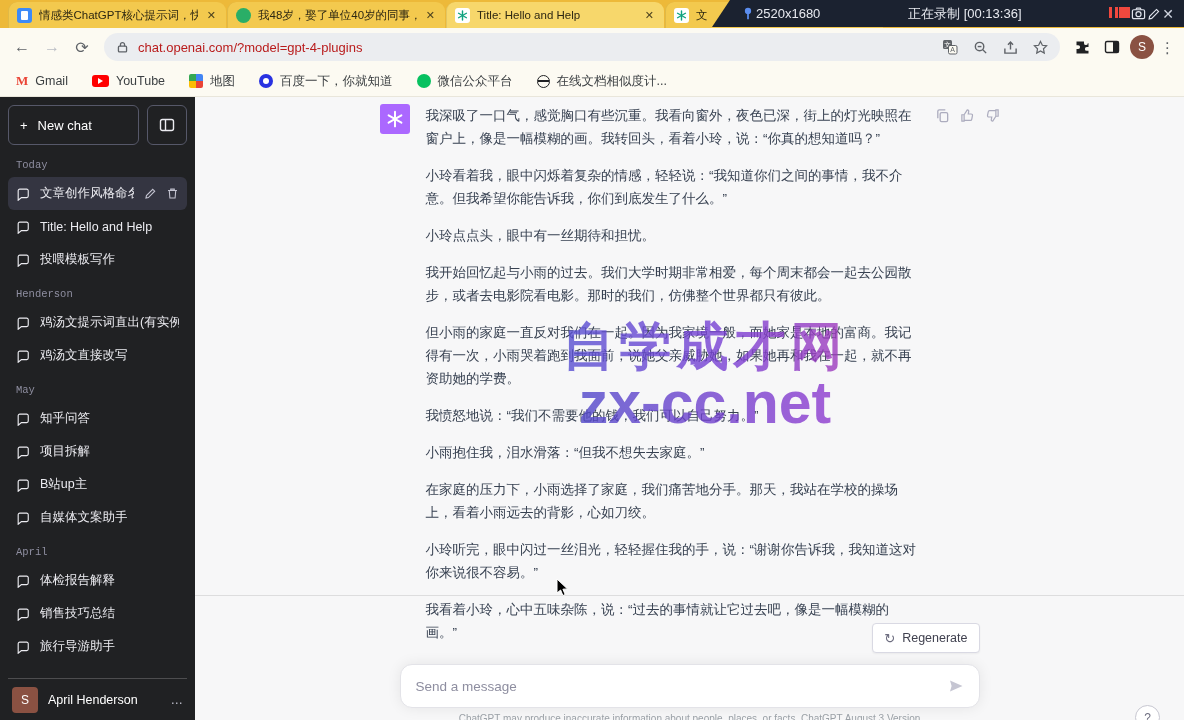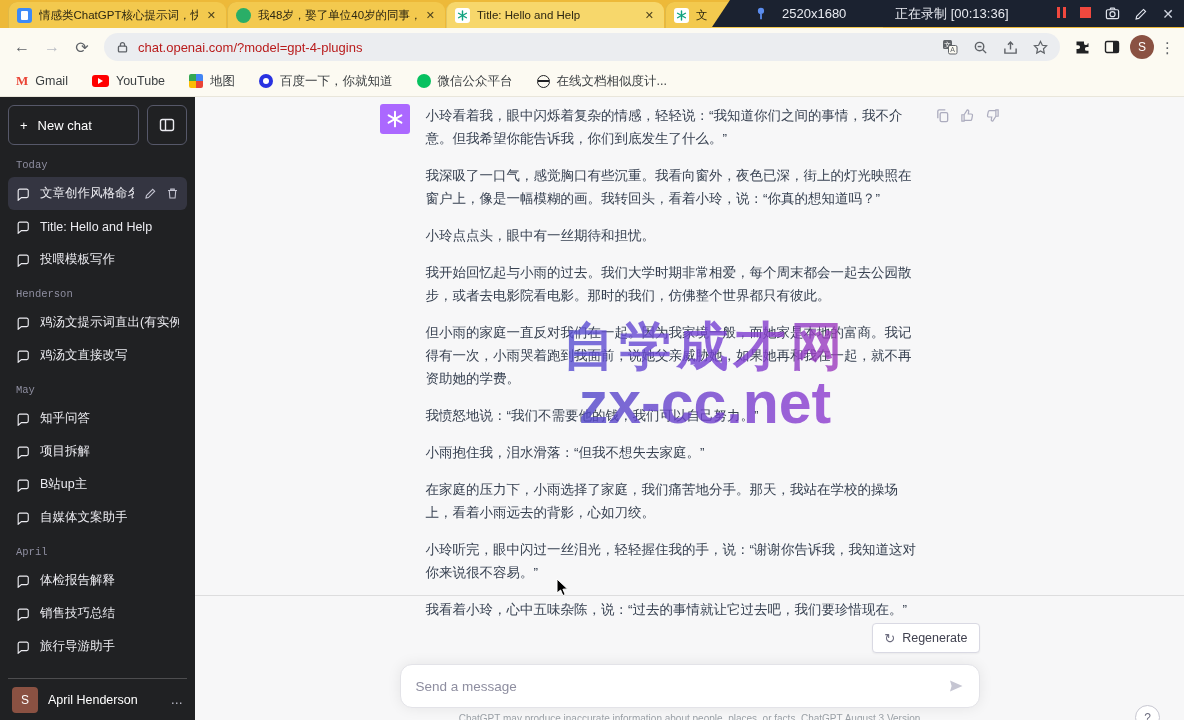--- a/index.html
+++ b/index.html
@@ -15,21 +15,21 @@
   .tab-title{flex:1;white-space:nowrap;overflow:hidden;}
   .tab-close{font-size:11px;color:#4d431f;padding:0 2px;}
   .fav{width:15px;height:15px;border-radius:3px;flex:none;display:flex;
        align-items:center;justify-content:center;}
   .fav-docs{background:#3c8af8;}
   .fav-docs i{display:block;width:7px;height:9px;background:#fff;border-radius:1px;}
   .fav-wechat{background:#2aae67;border-radius:50%;}
   .fav-chatgpt{background:#fff;}
   
   .recorder{position:absolute;top:0;right:0;width:472px;height:27px;background:#1b2230;
-            color:#e8eaf0;display:flex;align-items:center;gap:14px;
+            color:#e8eaf0;display:flex;align-items:center;gap:1px;
             padding:0 10px 0 28px;box-sizing:border-box;z-index:20;
             clip-path:polygon(18px 0,100% 0,100% 100%,0 100%);font-size:13px;}
   .hamb{width:14px;height:2px;background:#dfe3ec;box-shadow:0 4px 0 #dfe3ec,0 -4px 0 #dfe3ec;}
   .rec-spacer{flex:1;}
   .rec-bar{width:3px;height:11px;background:#f0483e;display:inline-block;margin-right:3px;}
   .rec-stop{width:11px;height:11px;background:#f0483e;display:inline-block;}
   .rec-x{color:#cfd4df;font-size:14px;}
   
   .toolbar{height:38px;background:#fcfaf2;display:flex;align-items:center;padding:0 10px;gap:6px;}
   .nav-btn{width:24px;height:24px;display:flex;align-items:center;justify-content:center;
@@ -414,30 +414,30 @@
       <div class="gpt-avatar">
         <svg width="18" height="18" viewBox="0 0 20 20">
             <g stroke="#fff" stroke-width="2.2" stroke-linecap="round">
               <line x1="10" y1="1.8" x2="10" y2="18.2"></line>
               <line x1="2.9" y1="5.9" x2="17.1" y2="14.1"></line>
               <line x1="2.9" y1="14.1" x2="17.1" y2="5.9"></line>
             </g>
           </svg>
       </div>
       <div class="msg-body" id="msg-body">
+          <p>我深吸了一口气，感觉胸口有些沉重。我看向窗外，夜色已深，街上的灯光映照在窗户上，像是一幅模糊的画。我转回头，看着小玲，说：“你真的想知道吗？”</p>
           <p>小玲看着我，眼中闪烁着复杂的情感，轻轻说：“我知道你们之间的事情，我不介意。但我希望你能告诉我，你们到底发生了什么。”</p>
-          <p>我深吸了一口气，感觉胸口有些沉重。我看向窗外，夜色已深，街上的灯光映照在窗户上，像是一幅模糊的画。我转回头，看着小玲，说：“你真的想知道吗？”</p>
           <p>小玲点点头，眼中有一丝期待和担忧。</p>
           <p>我开始回忆起与小雨的过去。我们大学时期非常相爱，每个周末都会一起去公园散步，或者去电影院看电影。那时的我们，仿佛整个世界都只有彼此。</p>
           <p>但小雨的家庭一直反对我们在一起。因为我家境一般，而她家是本地的富商。我记得有一次，小雨哭着跑到我面前，说她父亲威胁她，如果她再和我在一起，就不再资助她的学费。</p>
           <p>我愤怒地说：“我们不需要他的钱，我们可以自己努力。”</p>
           <p>小雨抱住我，泪水滑落：“但我不想失去家庭。”</p>
           <p>在家庭的压力下，小雨选择了家庭，我们痛苦地分手。那天，我站在学校的操场上，看着小雨远去的背影，心如刀绞。</p>
           <p>小玲听完，眼中闪过一丝泪光，轻轻握住我的手，说：“谢谢你告诉我，我知道这对你来说很不容易。”</p>
-          <p>我看着小玲，心中五味杂陈，说：“过去的事情就让它过去吧，我们要珍惜现在。”</p>
+          <p>我看着小玲，心中五味杂陈，说：“过去的事情就让它过去吧，像是一幅模糊的画。”</p>
         </div>
       <div class="msg-actions">
         <span>
           <svg width="15" height="15" viewBox="0 0 16 16" fill="none" stroke="#acacbe" stroke-width="1.4">
               <rect x="5.5" y="5" width="8" height="9.5" rx="1.5"></rect>
               <path d="M3 11V3.5A1.5 1.5 0 0 1 4.5 2H11"></path>
             </svg>
         </span>
         <span>
           <svg width="15" height="15" viewBox="0 0 16 16" fill="none" stroke="#acacbe" stroke-width="1.3">

